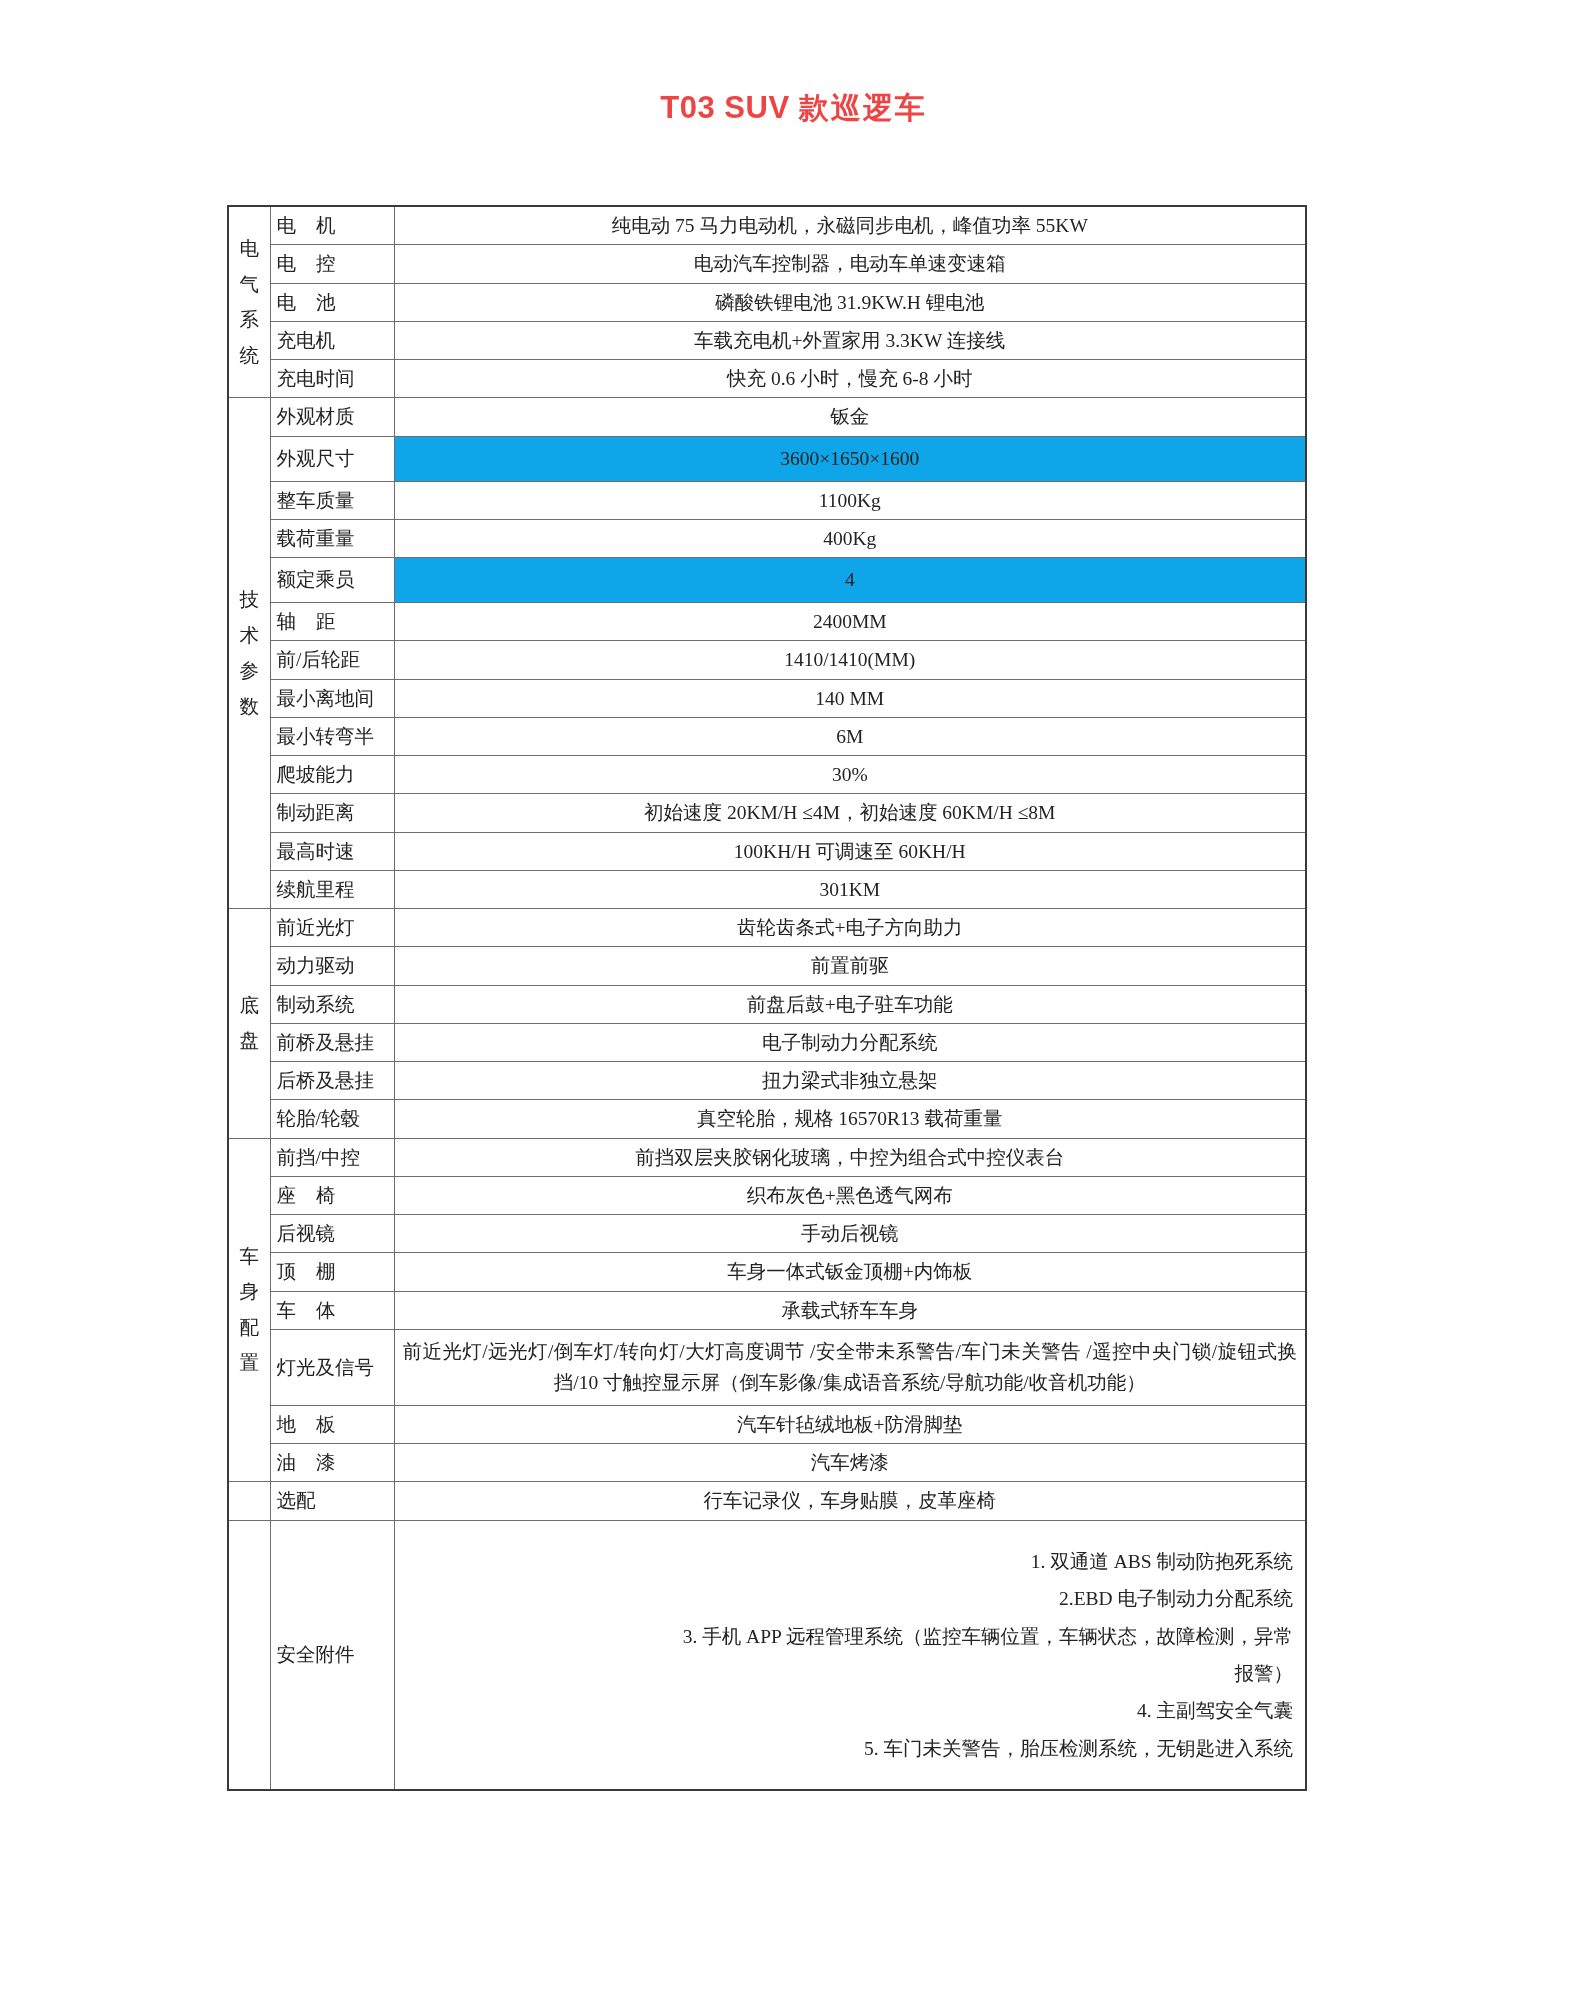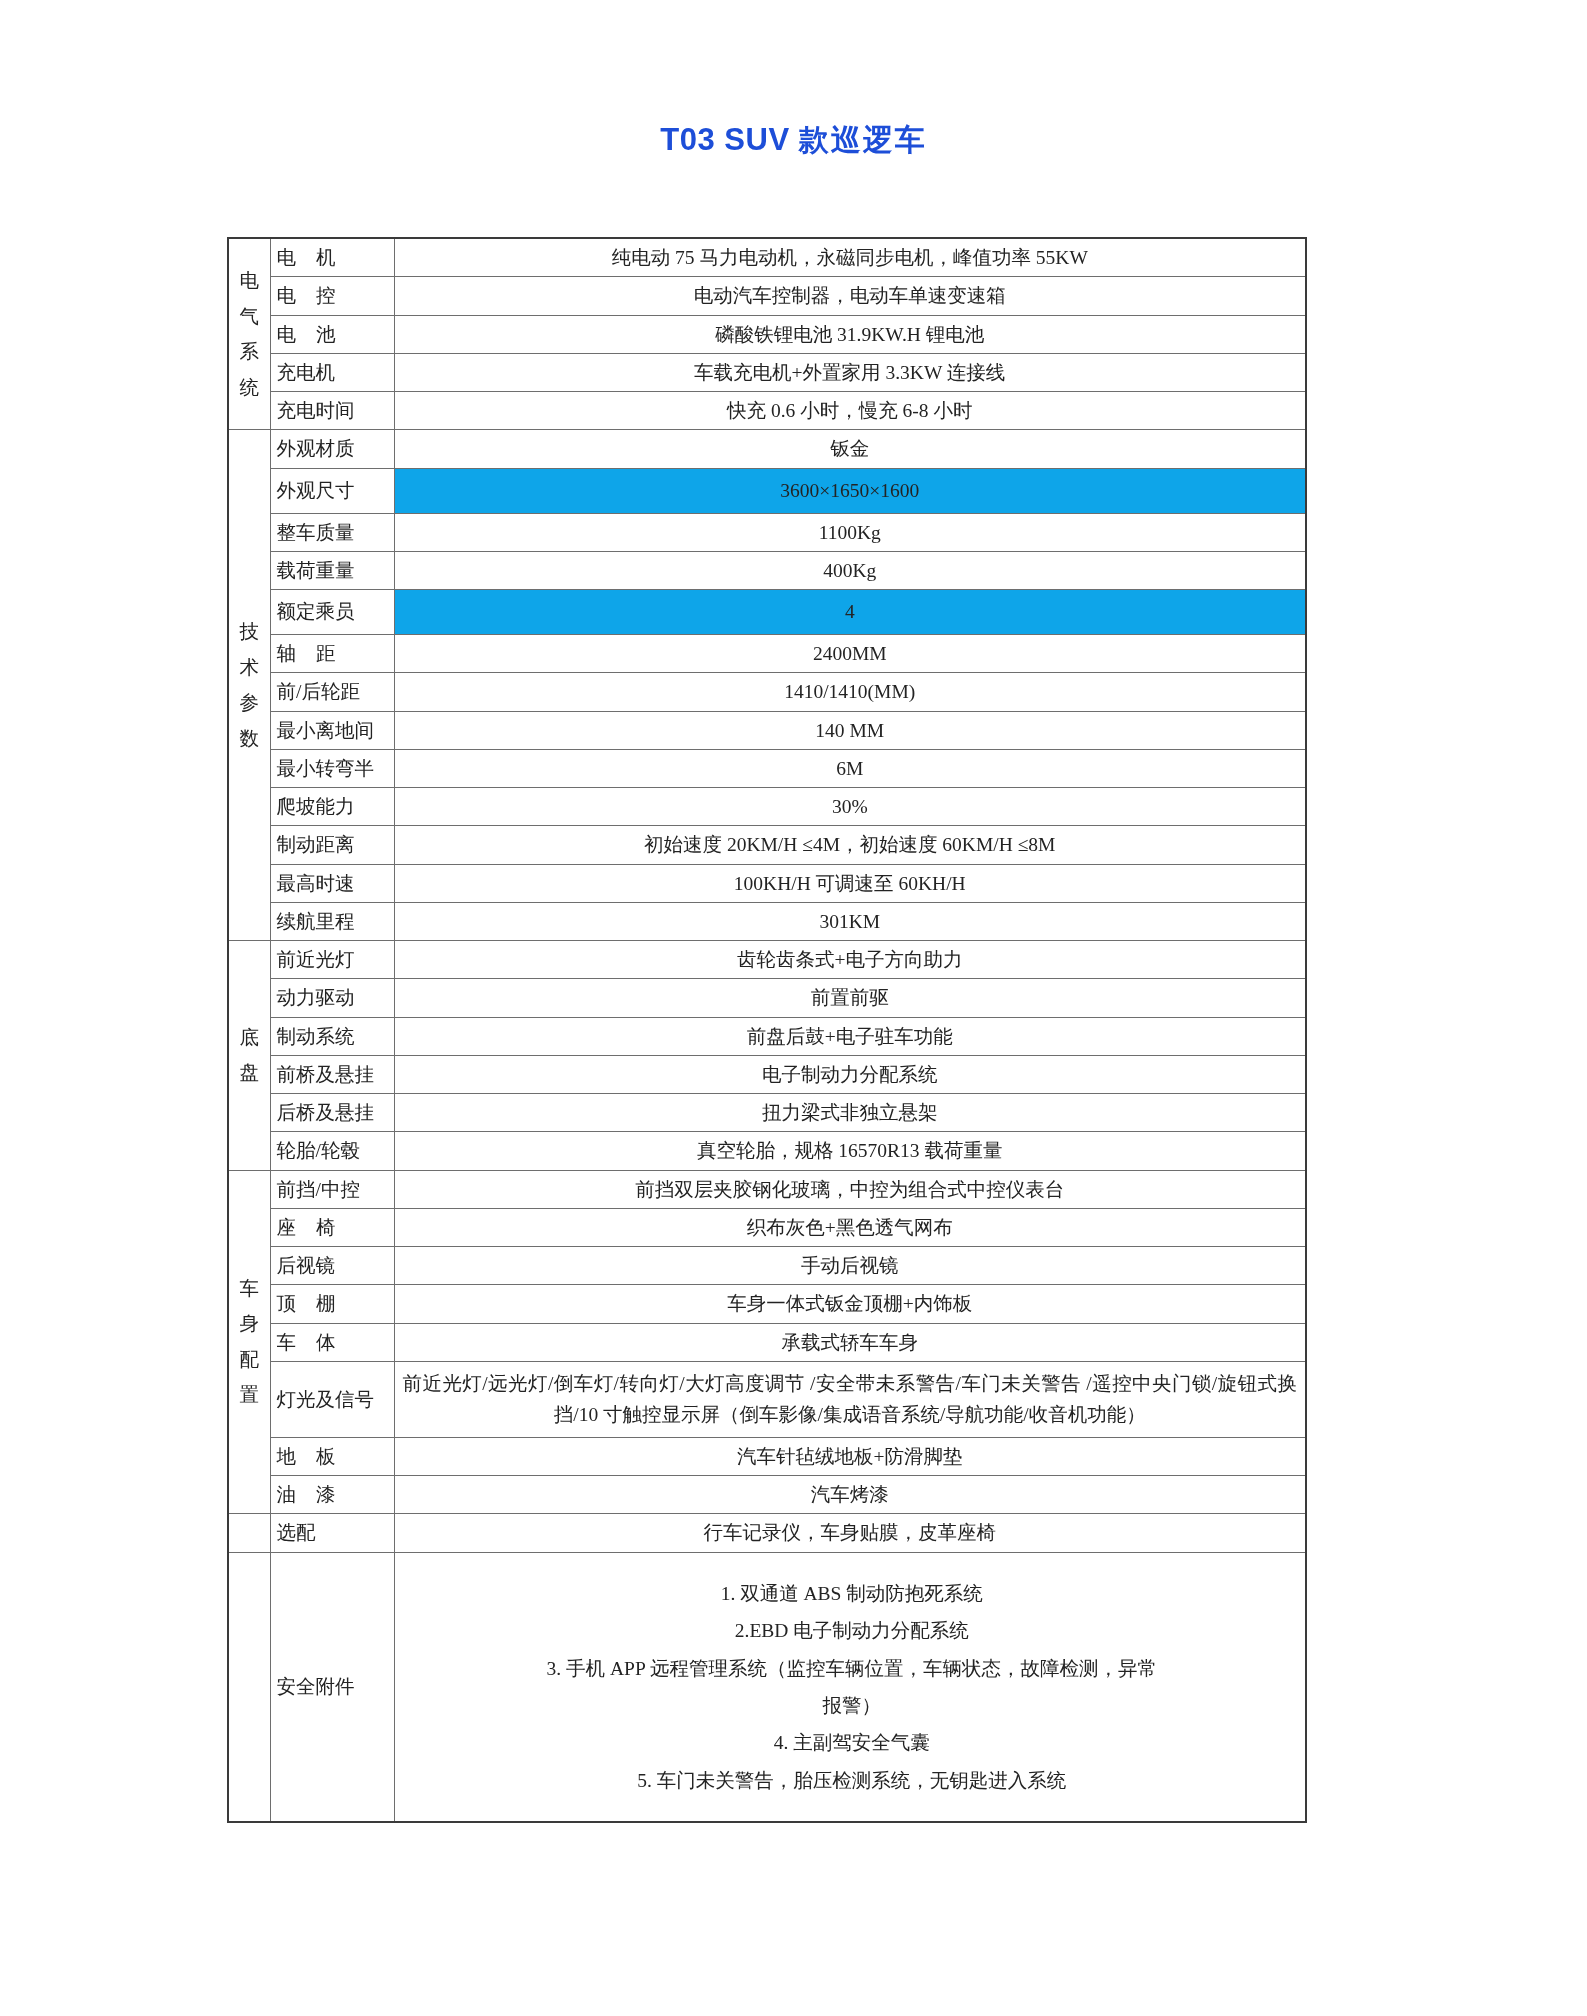--- a/index.html
+++ b/index.html
@@ -21,23 +21,23 @@
     min-height: 2016px;
     box-sizing: border-box;
     padding: 0;
   }
   .doc-title {
     text-align: center;
     font-size: 31px;
     font-weight: bold;
     letter-spacing: 0.5px;
     margin: 0;
-    padding-top: 120px;
+    padding-top: 88px;
     font-family: "Liberation Sans", "DejaVu Sans", sans-serif;
-    color: #1d4ed8;
+    color: #ef4444;
   }
   .doc-title .cjk {
     font-family: "DejaVu Serif", "Liberation Serif", serif;
     font-weight: bold;
     font-size: 30px;
     letter-spacing: 2px;
   }
 
   .spec-table-wrap {
     margin-top: 76px;
@@ -94,21 +94,21 @@
   }
   td.val .justified {
     display: block;
     text-align: justify;
     text-align-last: center;
     line-height: 1.62;
     padding: 2px 2px 2px 2px;
   }
   td.val .lines {
     display: block;
-    text-align: center;
+    text-align: right;
     line-height: 1.92;
     padding: 18px 6px 18px 10px;
   }
   td.val .lines span.ln {
     display: block;
   }
   .sec-top > td {
     border-top: 2px solid #3a3a3a;
   }
   tr.tall td {

